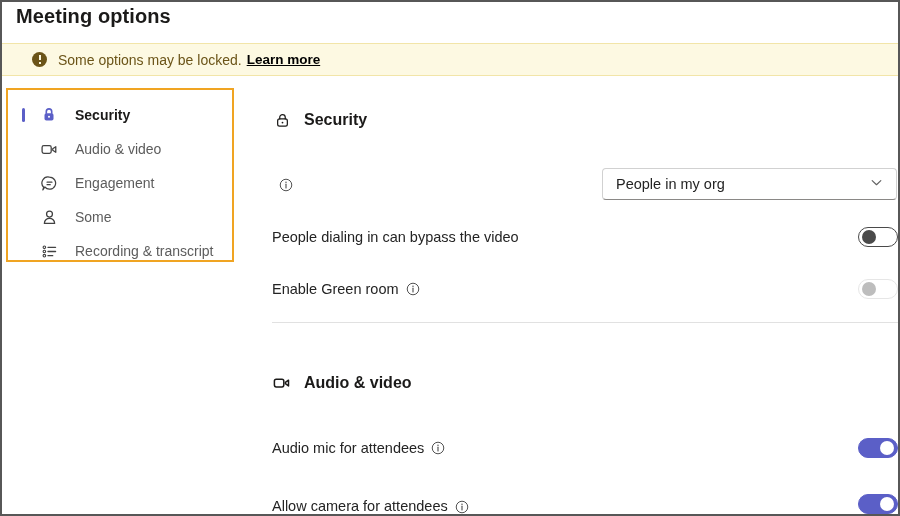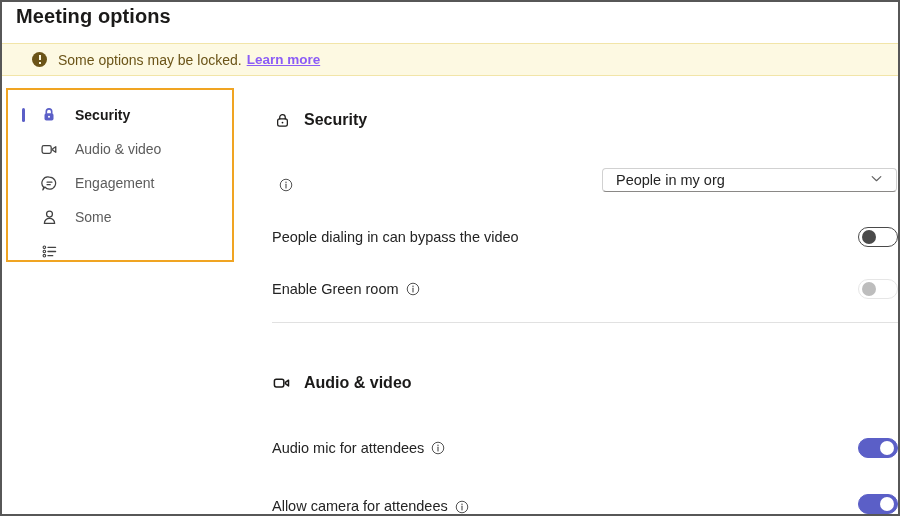--- a/index.html
+++ b/index.html
@@ -74,21 +74,21 @@
     background: #fdf9e2;
   }
   #banner-text {
     margin-left: 11px;
     font-size: 14px;
     color: #6b5418;
   }
   #banner-link {
     margin-left: 5px;
     font-size: 13.5px;
-    color: #8b5cf6;
+    color: #000000;
     font-weight: bold;
     text-decoration: underline;
     cursor: pointer;
   }
 
   
   #sidebar {
     position: absolute;
     left: 4px;
     top: 86px;
@@ -194,21 +194,21 @@
     display: flex;
     align-items: center;
   }
 
   
   #lobby-dropdown {
     position: absolute;
     left: 332px;
     top: 80px;
     width: 295px;
-    height: 24px;
+    height: 32px;
     box-sizing: border-box;
     background: #ffffff;
     border: 1px solid #d1d1d1;
     border-bottom: 1px solid #8a8886;
     border-radius: 4px;
     display: flex;
     align-items: center;
     justify-content: space-between;
     padding: 0 12px 0 13px;
     cursor: pointer;
@@ -335,20 +335,21 @@
       <span class="nav-icon">
         <svg width="19" height="19" viewBox="0 0 20 20">
           <circle cx="4.6" cy="5.6" r="1.35" fill="none" stroke="#424242" stroke-width="1.15"></circle>
           <circle cx="4.6" cy="10" r="1.35" fill="none" stroke="#424242" stroke-width="1.15"></circle>
           <circle cx="4.6" cy="14.4" r="1.35" fill="none" stroke="#424242" stroke-width="1.15"></circle>
           <line x1="8.4" y1="5.6" x2="16.4" y2="5.6" stroke="#424242" stroke-width="1.35" stroke-linecap="round"></line>
           <line x1="8.4" y1="10" x2="16.4" y2="10" stroke="#424242" stroke-width="1.35" stroke-linecap="round"></line>
           <line x1="8.4" y1="14.4" x2="13.4" y2="14.4" stroke="#424242" stroke-width="1.35" stroke-linecap="round"></line>
         </svg>
       </span>
+      <span class="nav-label">Recording &amp; transcript</span>
     </div>
 
   </div>
 
   <div id="main">
 
     <div class="section-head" id="sec-security">
       <span class="sec-icon">
         <svg width="19" height="19" viewBox="0 0 20 20">
           <path d="M7.1 8.4V6.6a2.9 2.9 0 0 1 5.8 0v1.8" fill="none" stroke="#1b1a19" stroke-width="1.3" stroke-linecap="round"></path>

